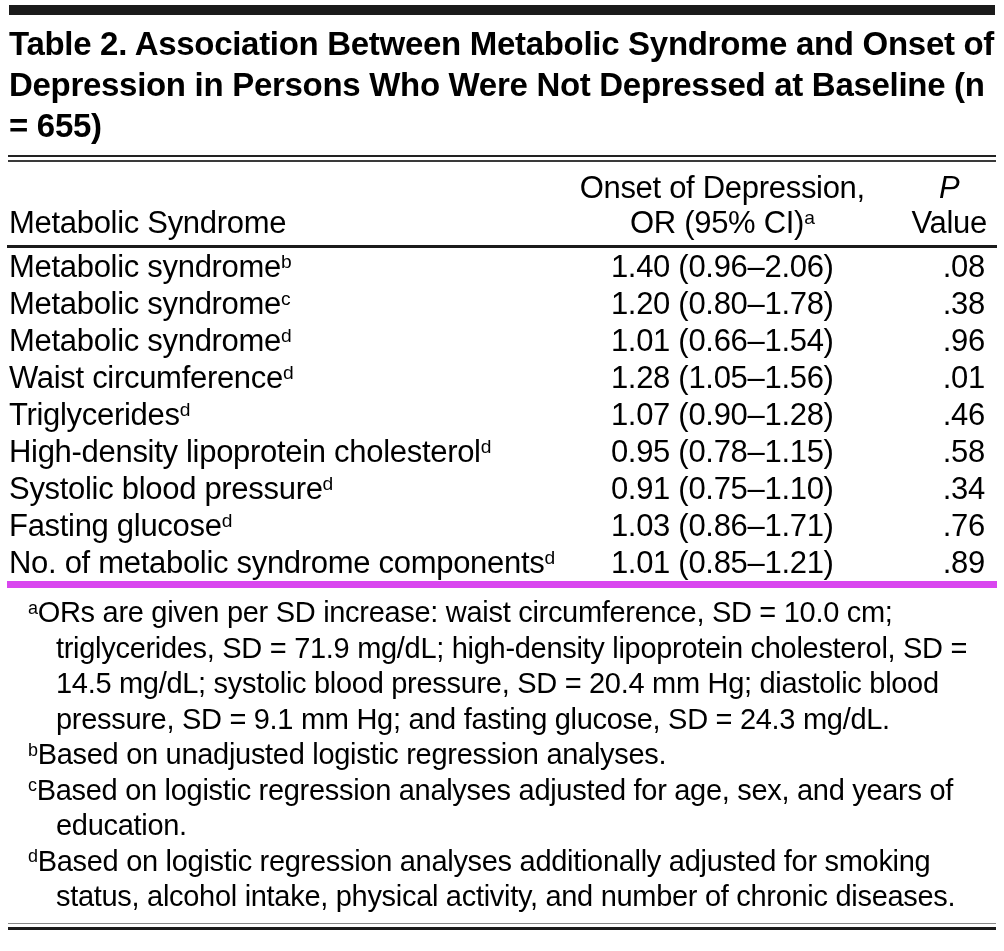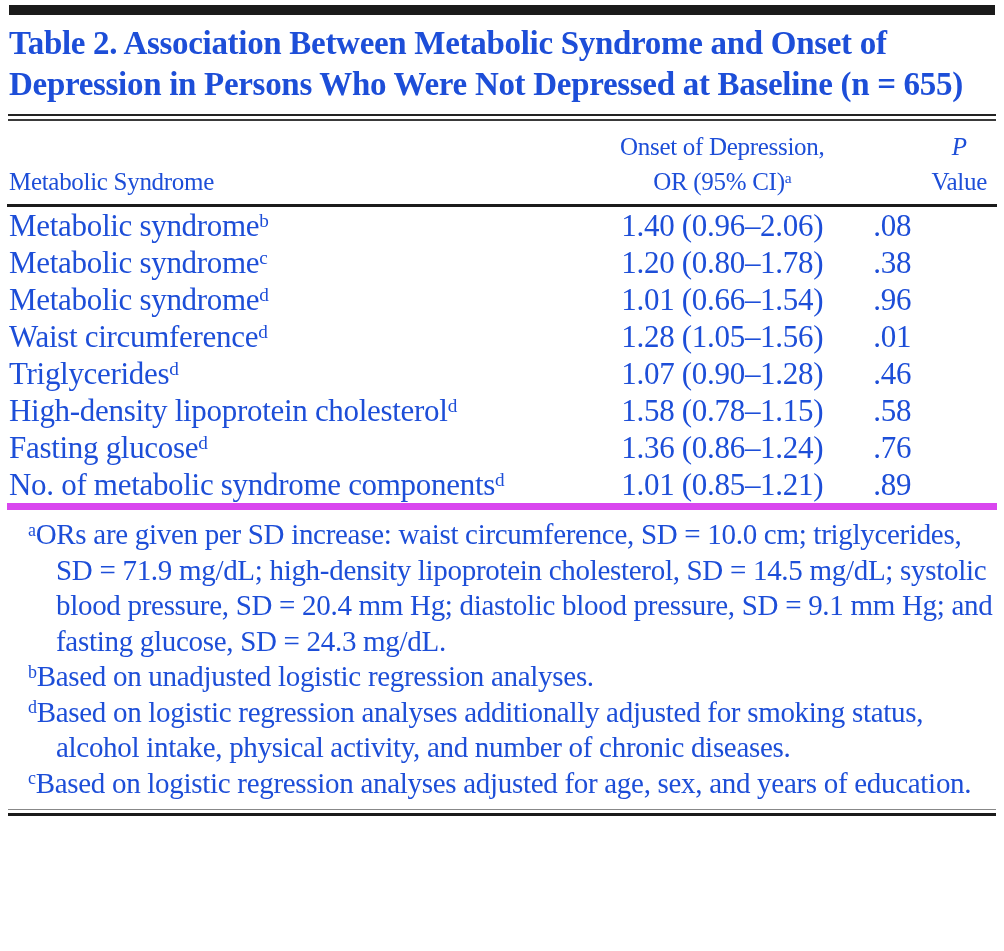--- a/index.html
+++ b/index.html
@@ -7,22 +7,22 @@
     padding: 0;
     background: #ffffff;
   }
   .page {
     position: relative;
     width: 1004px;
     height: 951px;
     box-sizing: border-box;
     padding: 5px 7px 0 7px;
     background: #ffffff;
-    color: #1d4ed8;
-    font-family: Liberation Serif, serif;
+    color: #000000;
+    font-family: Liberation Sans, sans-serif;
     overflow: hidden;
   }
   .topbar {
     height: 10px;
     margin: 0 2px;
     background: #1b1b1b;
   }
   .table-title {
     margin: 8px 2px 9px 2px;
     font-size: 33px;
@@ -40,21 +40,21 @@
     width: 100%;
     border-collapse: collapse;
     table-layout: fixed;
   }
   table.data-table col.col1 { width: 57%; }
   table.data-table col.col2 { width: 30.5%; }
   table.data-table col.col3 { width: 12.5%; }
 
   thead th {
     font-weight: normal;
-    font-size: 25px;
+    font-size: 31px;
     line-height: 35px;
     letter-spacing: -0.3px;
     vertical-align: bottom;
     padding: 8px 0 5px 0;
     border-bottom: 3px solid #1b1b1b;
   }
   thead th.c1 { text-align: left; padding-left: 2px; }
   thead th.c2 { text-align: center; }
   thead th.c3 { text-align: right; padding-right: 10px; }
   .hdr-stack { display: inline-block; text-align: center; }
@@ -64,21 +64,21 @@
   tbody td {
     font-size: 31px;
     letter-spacing: -0.3px;
     height: 37px;
     padding: 0;
     vertical-align: middle;
     white-space: nowrap;
   }
   tbody td.c1 { text-align: left; padding-left: 2px; }
   tbody td.c2 { text-align: center; }
-  tbody td.c3 { padding-right: 12px; }
+  tbody td.c3 { text-align: right; padding-right: 12px; }
   tbody tr:last-child td { border-bottom: 7px solid #d946ef; }
 
   sup {
     font-size: 62%;
     line-height: 0;
     vertical-align: baseline;
     position: relative;
     top: -0.45em;
   }
 
@@ -157,38 +157,43 @@
         <td class="c2">1.28 (1.05–1.56)</td>
         <td class="c3">.01</td>
       </tr>
       <tr>
         <td class="c1"><span>Triglycerides</span><sup>d</sup></td>
         <td class="c2">1.07 (0.90–1.28)</td>
         <td class="c3">.46</td>
       </tr>
       <tr>
         <td class="c1"><span>High-density lipoprotein cholesterol</span><sup>d</sup></td>
-        <td class="c2">1.58 (0.78–1.15)</td>
+        <td class="c2">0.95 (0.78–1.15)</td>
         <td class="c3">.58</td>
       </tr>
       <tr>
+        <td class="c1"><span>Systolic blood pressure</span><sup>d</sup></td>
+        <td class="c2">0.91 (0.75–1.10)</td>
+        <td class="c3">.34</td>
+      </tr>
+      <tr>
         <td class="c1"><span>Fasting glucose</span><sup>d</sup></td>
-        <td class="c2">1.36 (0.86–1.24)</td>
+        <td class="c2">1.03 (0.86–1.71)</td>
         <td class="c3">.76</td>
       </tr>
       <tr>
         <td class="c1"><span>No. of metabolic syndrome components</span><sup>d</sup></td>
         <td class="c2">1.01 (0.85–1.21)</td>
         <td class="c3">.89</td>
       </tr>
     </tbody>
   </table>
 
   <div class="footnotes">
     <div class="footnote"><sup>a</sup><span>ORs are given per SD increase: waist circumference, SD = 10.0 cm; triglycerides, SD = 71.9 mg/dL; high-density lipoprotein cholesterol, SD = 14.5 mg/dL; systolic blood pressure, SD = 20.4 mm Hg; diastolic blood pressure, SD = 9.1 mm Hg; and fasting glucose, SD = 24.3 mg/dL.</span></div>
     <div class="footnote"><sup>b</sup><span>Based on unadjusted logistic regression analyses.</span></div>
+    <div class="footnote"><sup>c</sup><span>Based on logistic regression analyses adjusted for age, sex, and years of education.</span></div>
     <div class="footnote"><sup>d</sup><span>Based on logistic regression analyses additionally adjusted for smoking status, alcohol intake, physical activity, and number of chronic diseases.</span></div>
-    <div class="footnote"><sup>c</sup><span>Based on logistic regression analyses adjusted for age, sex, and years of education.</span></div>
   </div>
 
   <div class="rule-bottom"></div>
 
 </div>
 
 </body></html>

